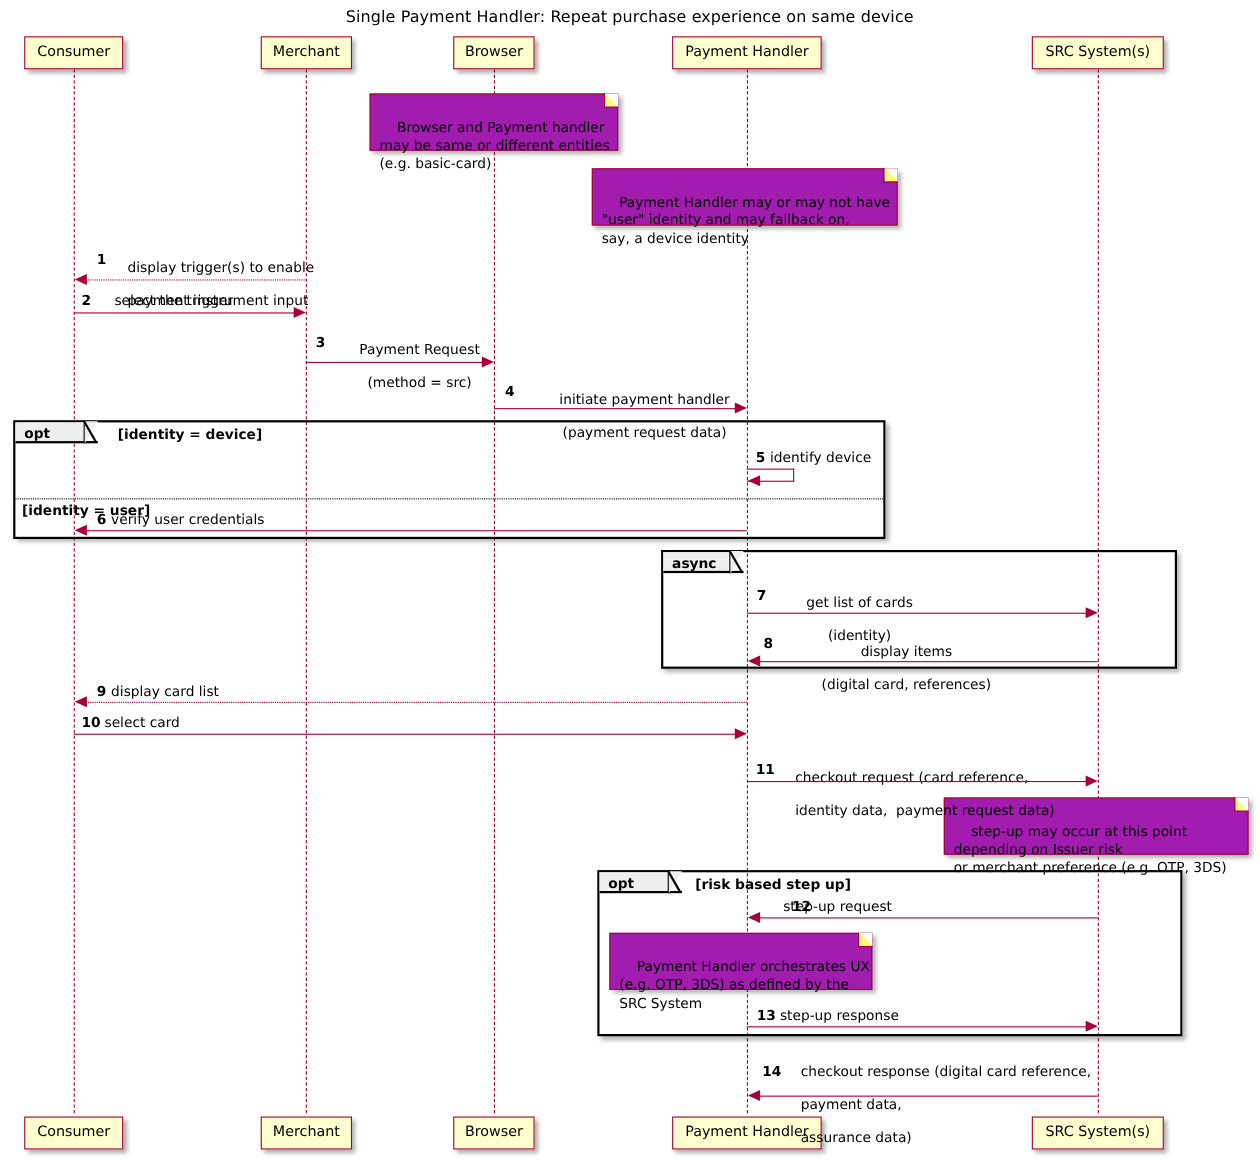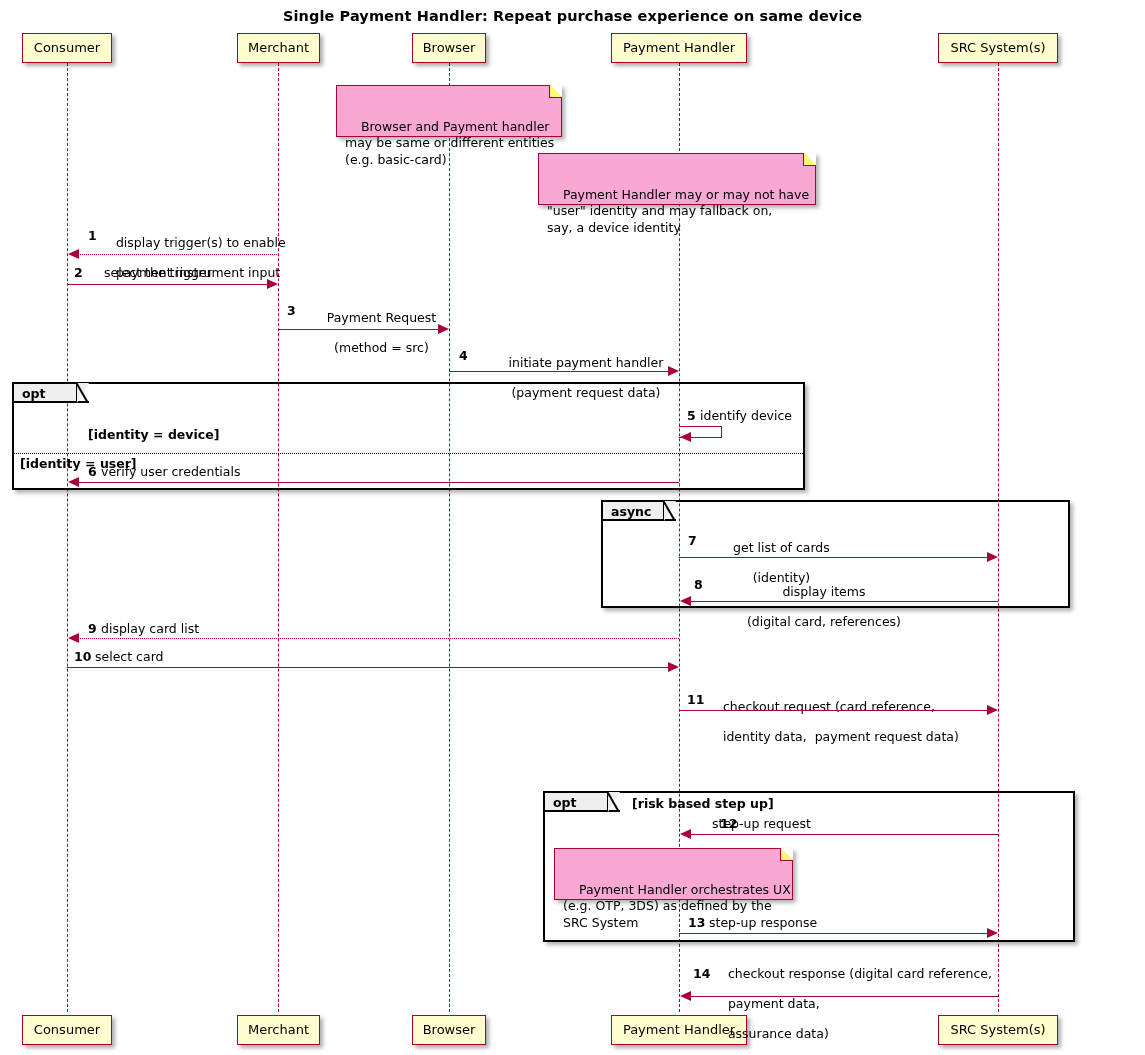--- a/index.html
+++ b/index.html
@@ -19,21 +19,21 @@
   }
 
   
   .diagram-title {
     position: absolute;
     left: 0;
     top: 8px;
     width: 1145px;
     text-align: center;
     font-size: 14.5px;
-    font-weight: bold;
+    font-weight: normal;
     color: #000000;
     letter-spacing: 0.1px;
   }
 
   
   .participant {
     position: absolute;
     box-sizing: border-box;
     background: #FEFECE;
     border: 1.5px solid #A80036;
@@ -51,26 +51,26 @@
   .lifeline {
     position: absolute;
     width: 0;
     border-left: 1.4px dashed #A80036;
   }
 
   
   .note {
     position: absolute;
     box-sizing: border-box;
-    background: #f9a8d4;
+    background: #a21caf;
     border: 1.2px solid #A80036;
     font-size: 12.5px;
     line-height: 16.5px;
     color: #000000;
-    padding: 16px 8px 5px 8px;
+    padding: 5px 8px 5px 8px;
     box-shadow: 3px 3px 4px rgba(0,0,0,0.30);
     white-space: pre;
   }
   .note .fold {
     position: absolute;
     top: -1px;
     right: -1px;
     width: 12px;
     height: 12px;
     background: linear-gradient(225deg, #FFFFFF 50%, #FBFB77 50%);
@@ -241,34 +241,40 @@
     <span class="fold"></span>
   </div>
 
   <div class="note" style="left:538px; top:153px; width:278px; height:52px;">
     <span>Payment Handler may or may not have
 "user" identity and may fallback on,
 say, a device identity</span>
     <span class="fold"></span>
   </div>
 
+  <div class="note" style="left:858px; top:725px; width:277px; height:52px;">
+    <span>step-up may occur at this point
+depending on Issuer risk
+or merchant preference (e.g. OTP, 3DS)</span>
+    <span class="fold"></span>
+  </div>
 
   <div class="note" style="left:554px; top:848px; width:239px; height:52px;">
     <span>Payment Handler orchestrates UX
 (e.g. OTP, 3DS) as defined by the
 SRC System</span>
     <span class="fold"></span>
   </div>
 
   <div class="group" style="left:12px; top:382px; width:793px; height:108px;">
     <div class="group-tab" style="width:64px;">
       <span>opt</span>
     </div>
     <div class="group-tab-notch" style="left:64px;"></div>
-    <div class="group-label" style="left:74px; top:3px;margin-top:40px;">[identity = device]</div>
+    <div class="group-label" style="left:93px; top:3px;">[identity = device]</div>
 
     <div class="group-divider" style="left:0px; top:69px; width:789px;"></div>
     <div class="group-label" style="left:6px; top:72px;">[identity = user]</div>
   </div>
 
   <div class="group" style="left:601px; top:500px; width:469px; height:108px;">
     <div class="group-tab" style="width:62px;">
       <span>async</span>
     </div>
     <div class="group-tab-notch" style="left:62px;"></div>

